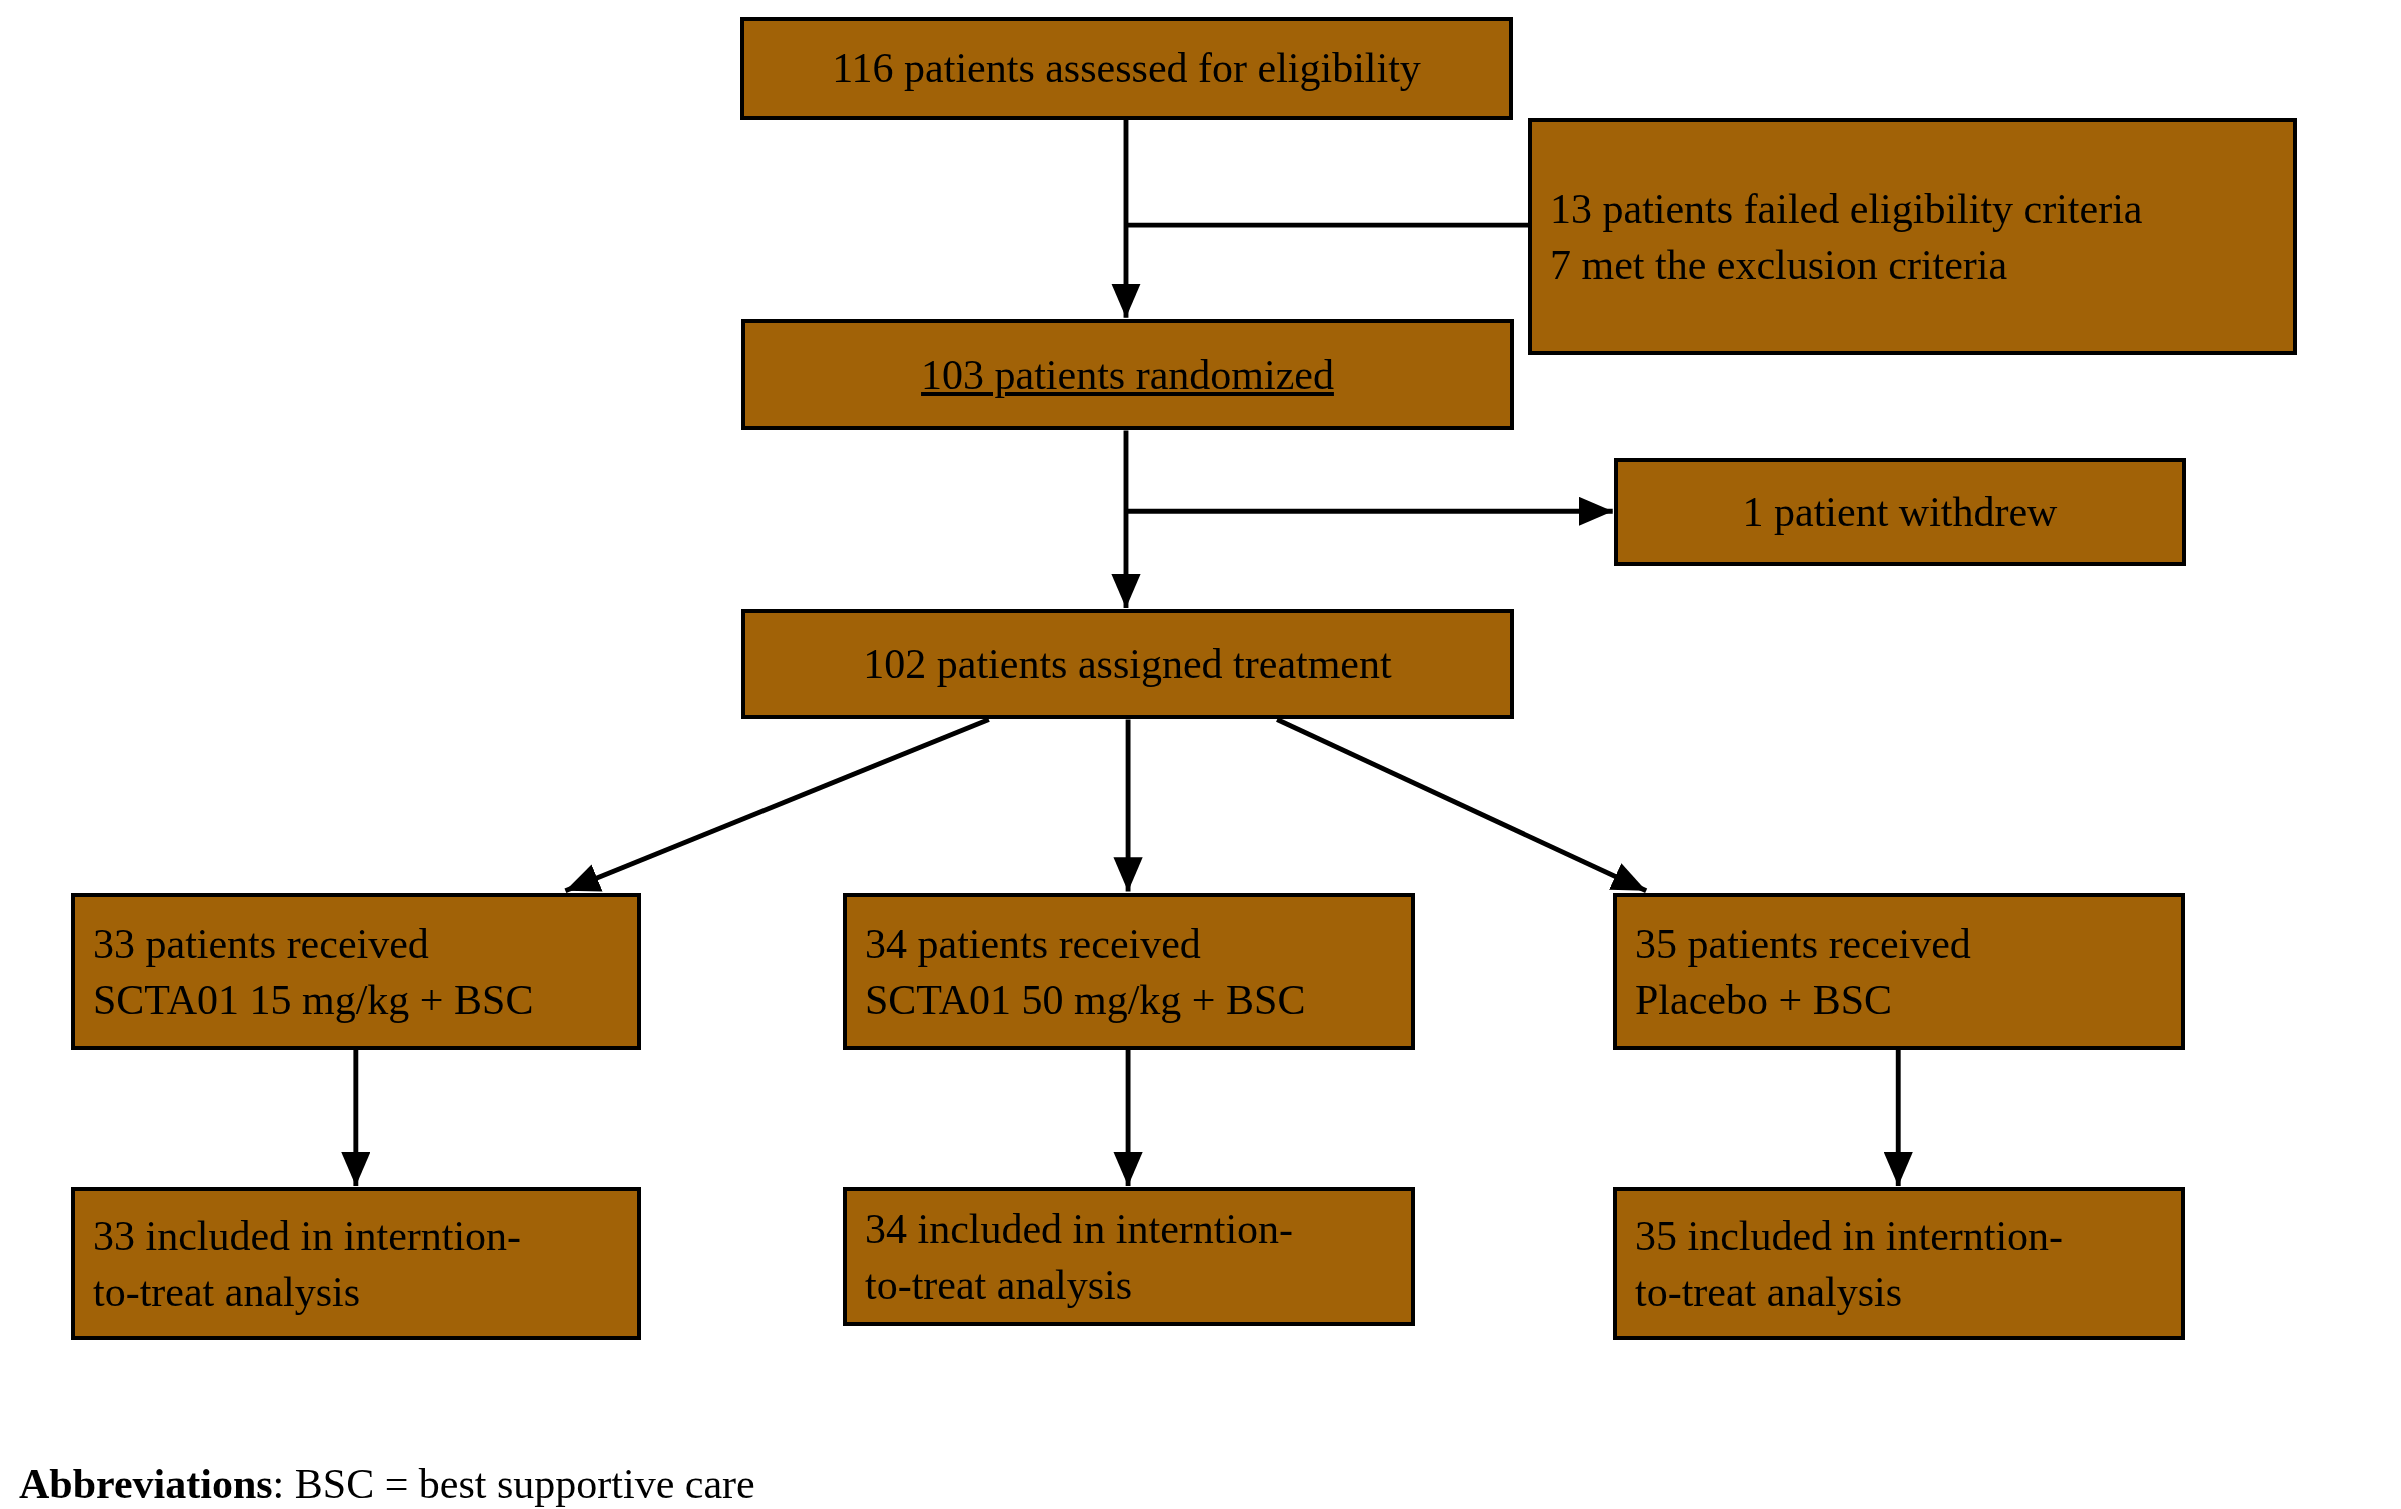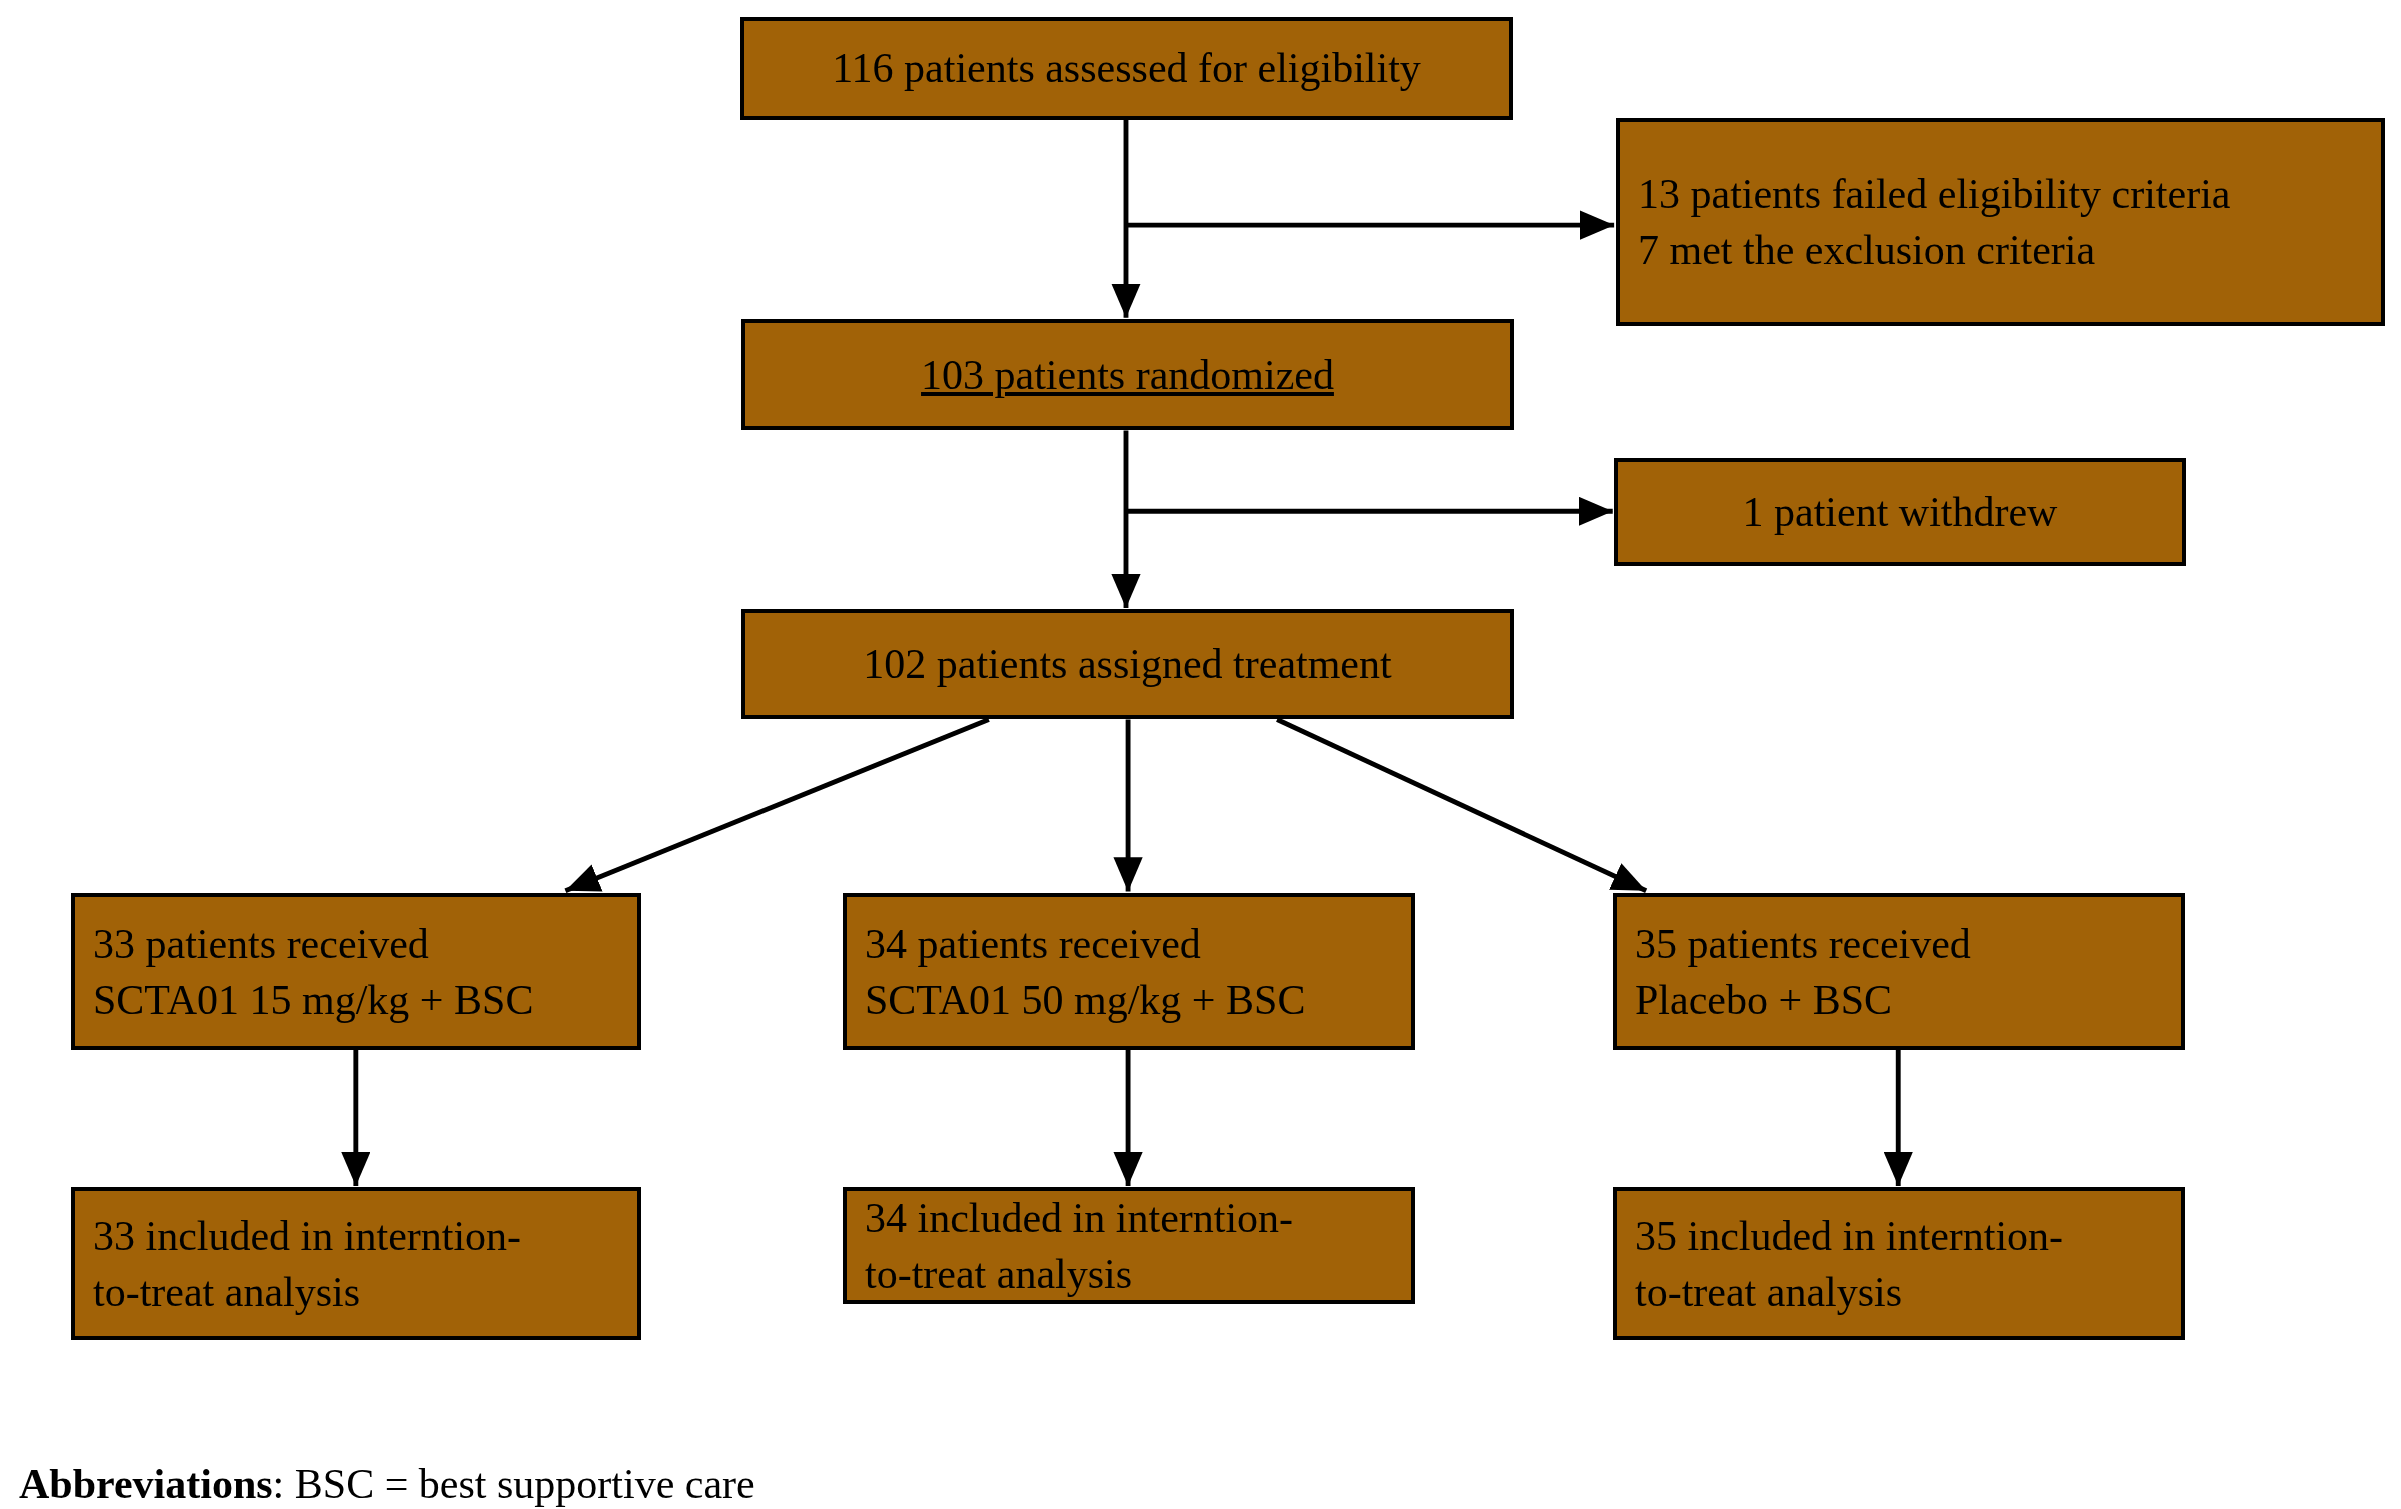--- a/index.html
+++ b/index.html
@@ -38,29 +38,29 @@
     align-items: center;
     text-align: center;
   }
   .box.leftalign {
     align-items: flex-start;
     text-align: left;
     padding-left: 18px;
     padding-right: 5.6px;
   }
   #b-assessed   { left: 740px; top: 16.7px;   width: 773px; height: 103px; }
-  #b-failed     { left: 1616px; top: 118px;  width: 769px; height: 208px; }
+  #b-failed     { left: 1528px; top: 118px;  width: 769px; height: 237px; }
   #b-randomized { left: 741px; top: 319px;  width: 773px; height: 111px; text-decoration: underline; }
   #b-withdrew   { left: 1614px; top: 458px;  width: 572px;  height: 108px; }
   #b-assigned   { left: 741px; top: 609px;  width: 773px; height: 110px; }
   #b-arm15      { left: 71px;  top: 893px; width: 570px;  height: 157px; }
   #b-arm50      { left: 843px; top: 893px; width: 572px;  height: 157px; }
   #b-armpl      { left: 1613px; top: 893px; width: 572px;  height: 157px; }
   #b-itt15      { left: 71px;  top: 1187px; width: 570px;  height: 153px; }
-  #b-itt50      { left: 843px; top: 1187px; width: 572px;  height: 117px; font-family: Liberation Serif, serif; }
+  #b-itt50      { left: 843px; top: 1187px; width: 572px;  height: 139px; font-family: Liberation Serif, serif; }
   #b-ittpl      { left: 1613px; top: 1187px; width: 572px;  height: 153px; }
   .footer {
     position: absolute;
     left: 19px;
     top: 1428px;
     font-size: 42px;
     line-height: 56px;
     white-space: nowrap;
     margin-top: 28px;
   }

